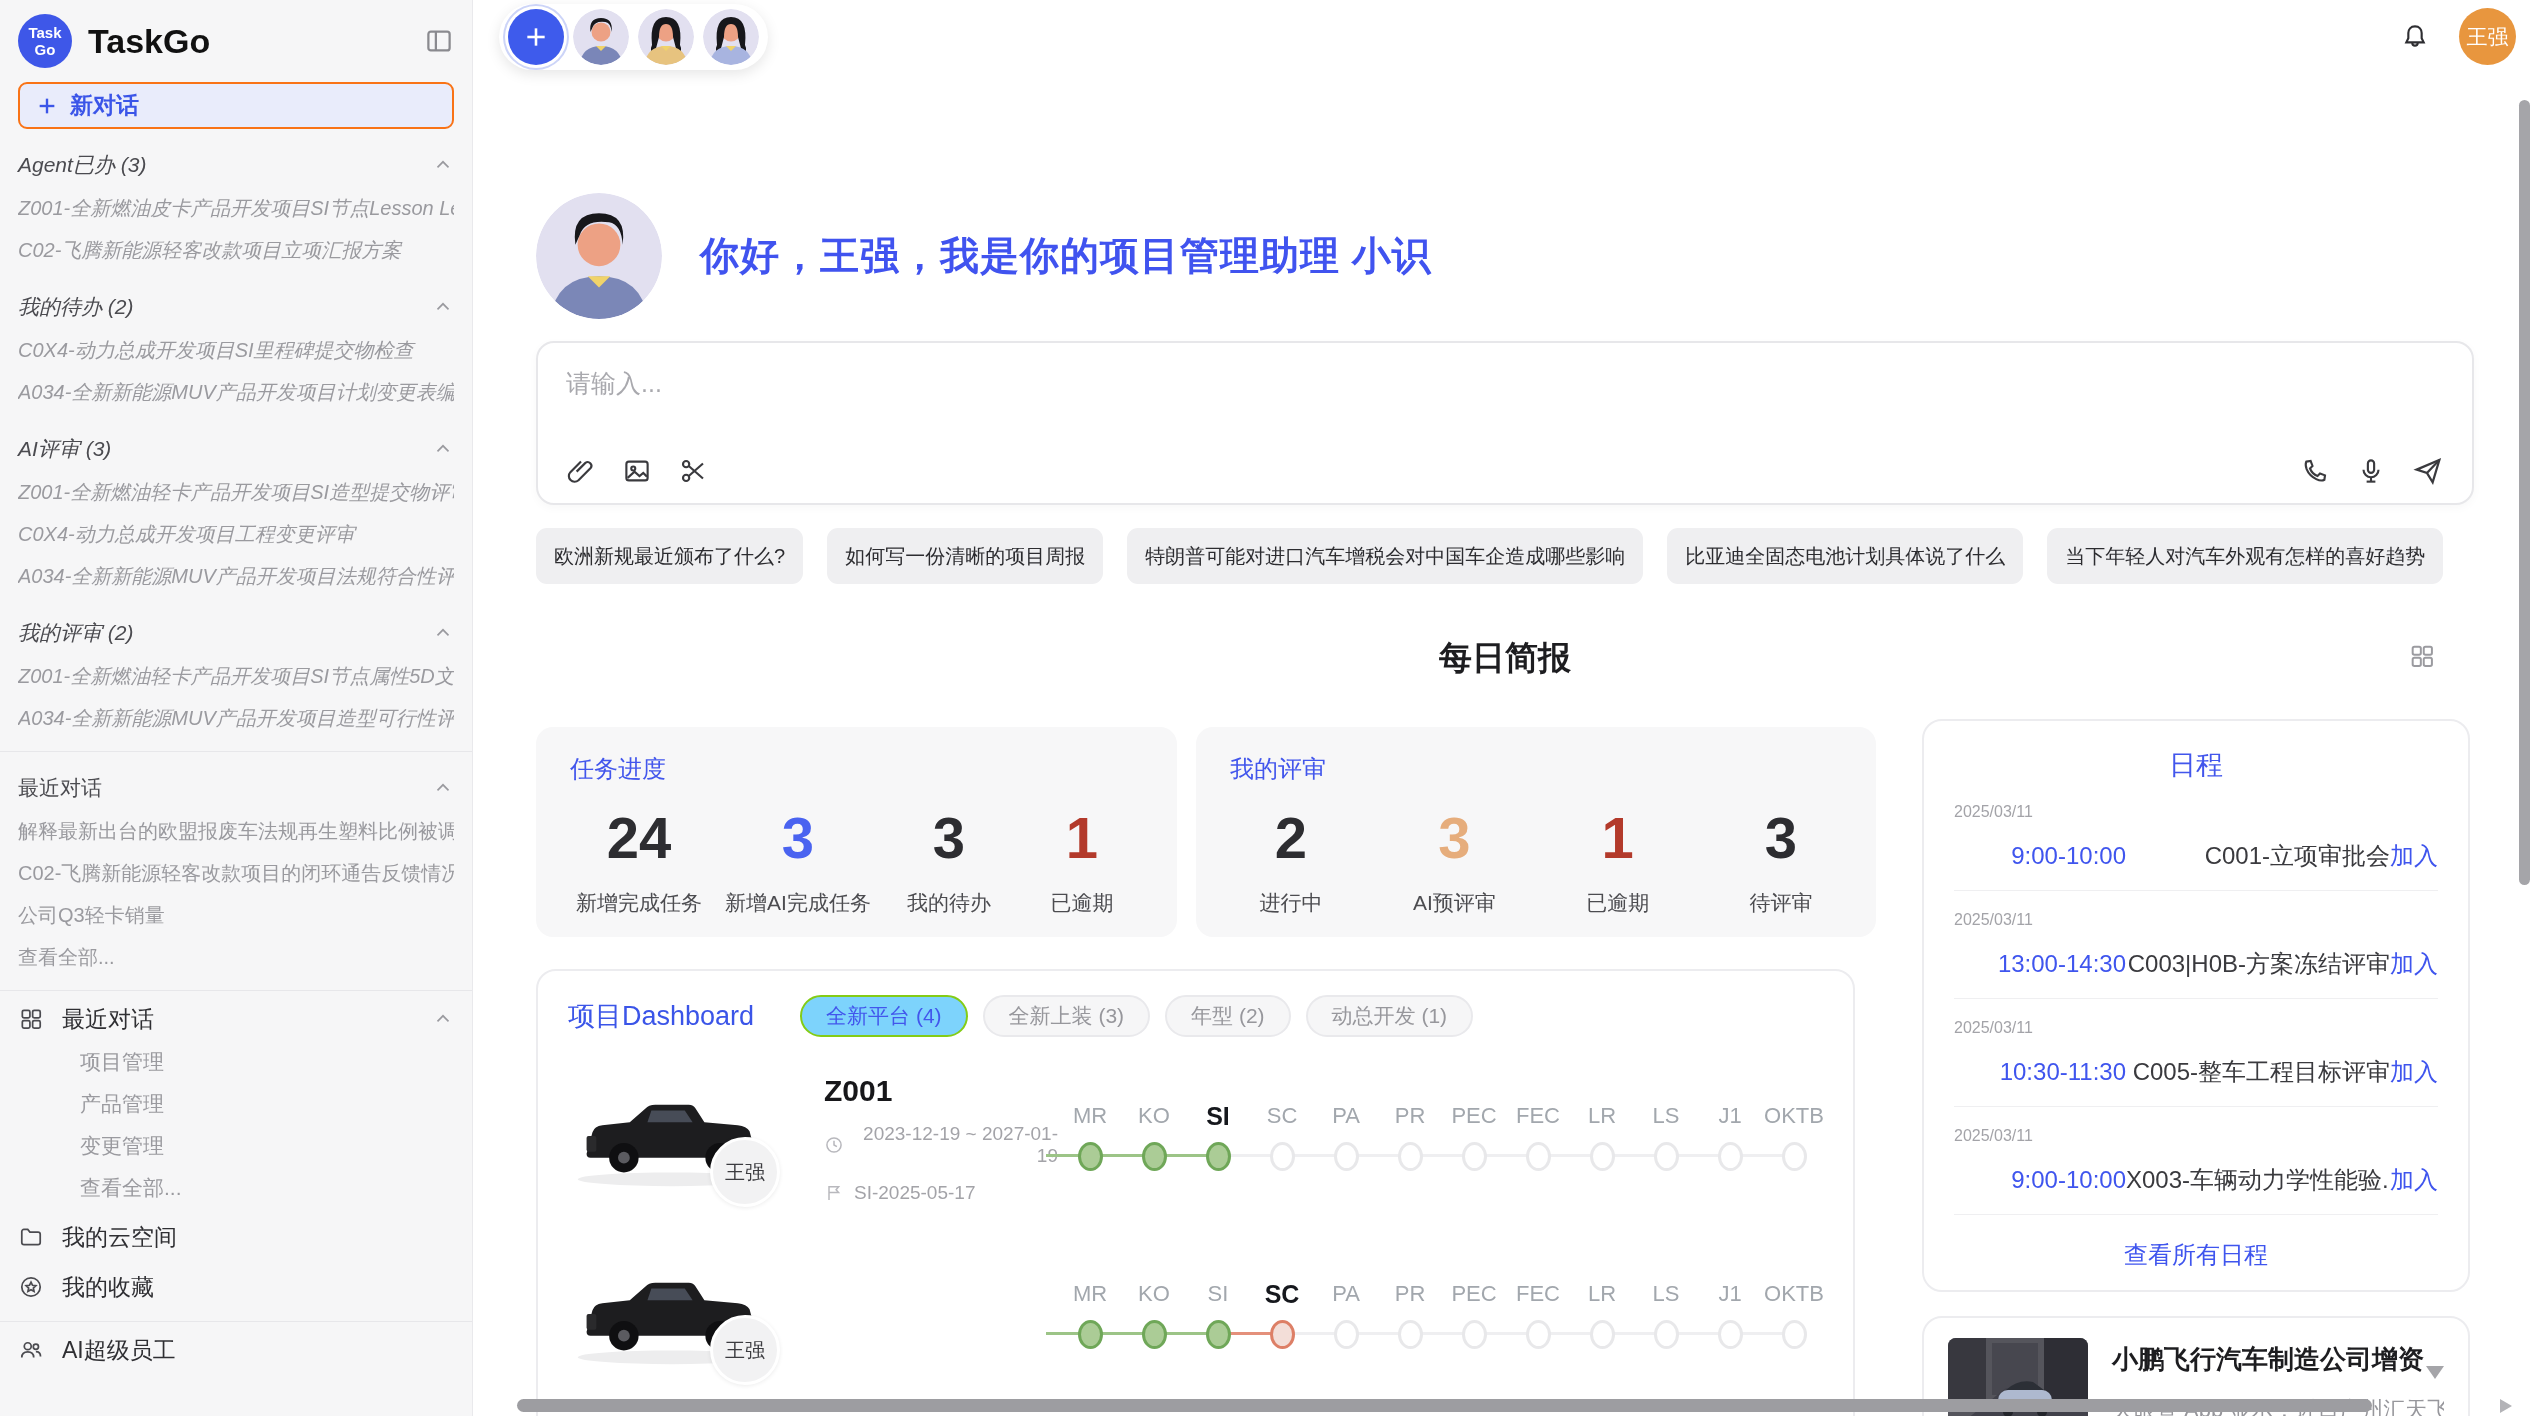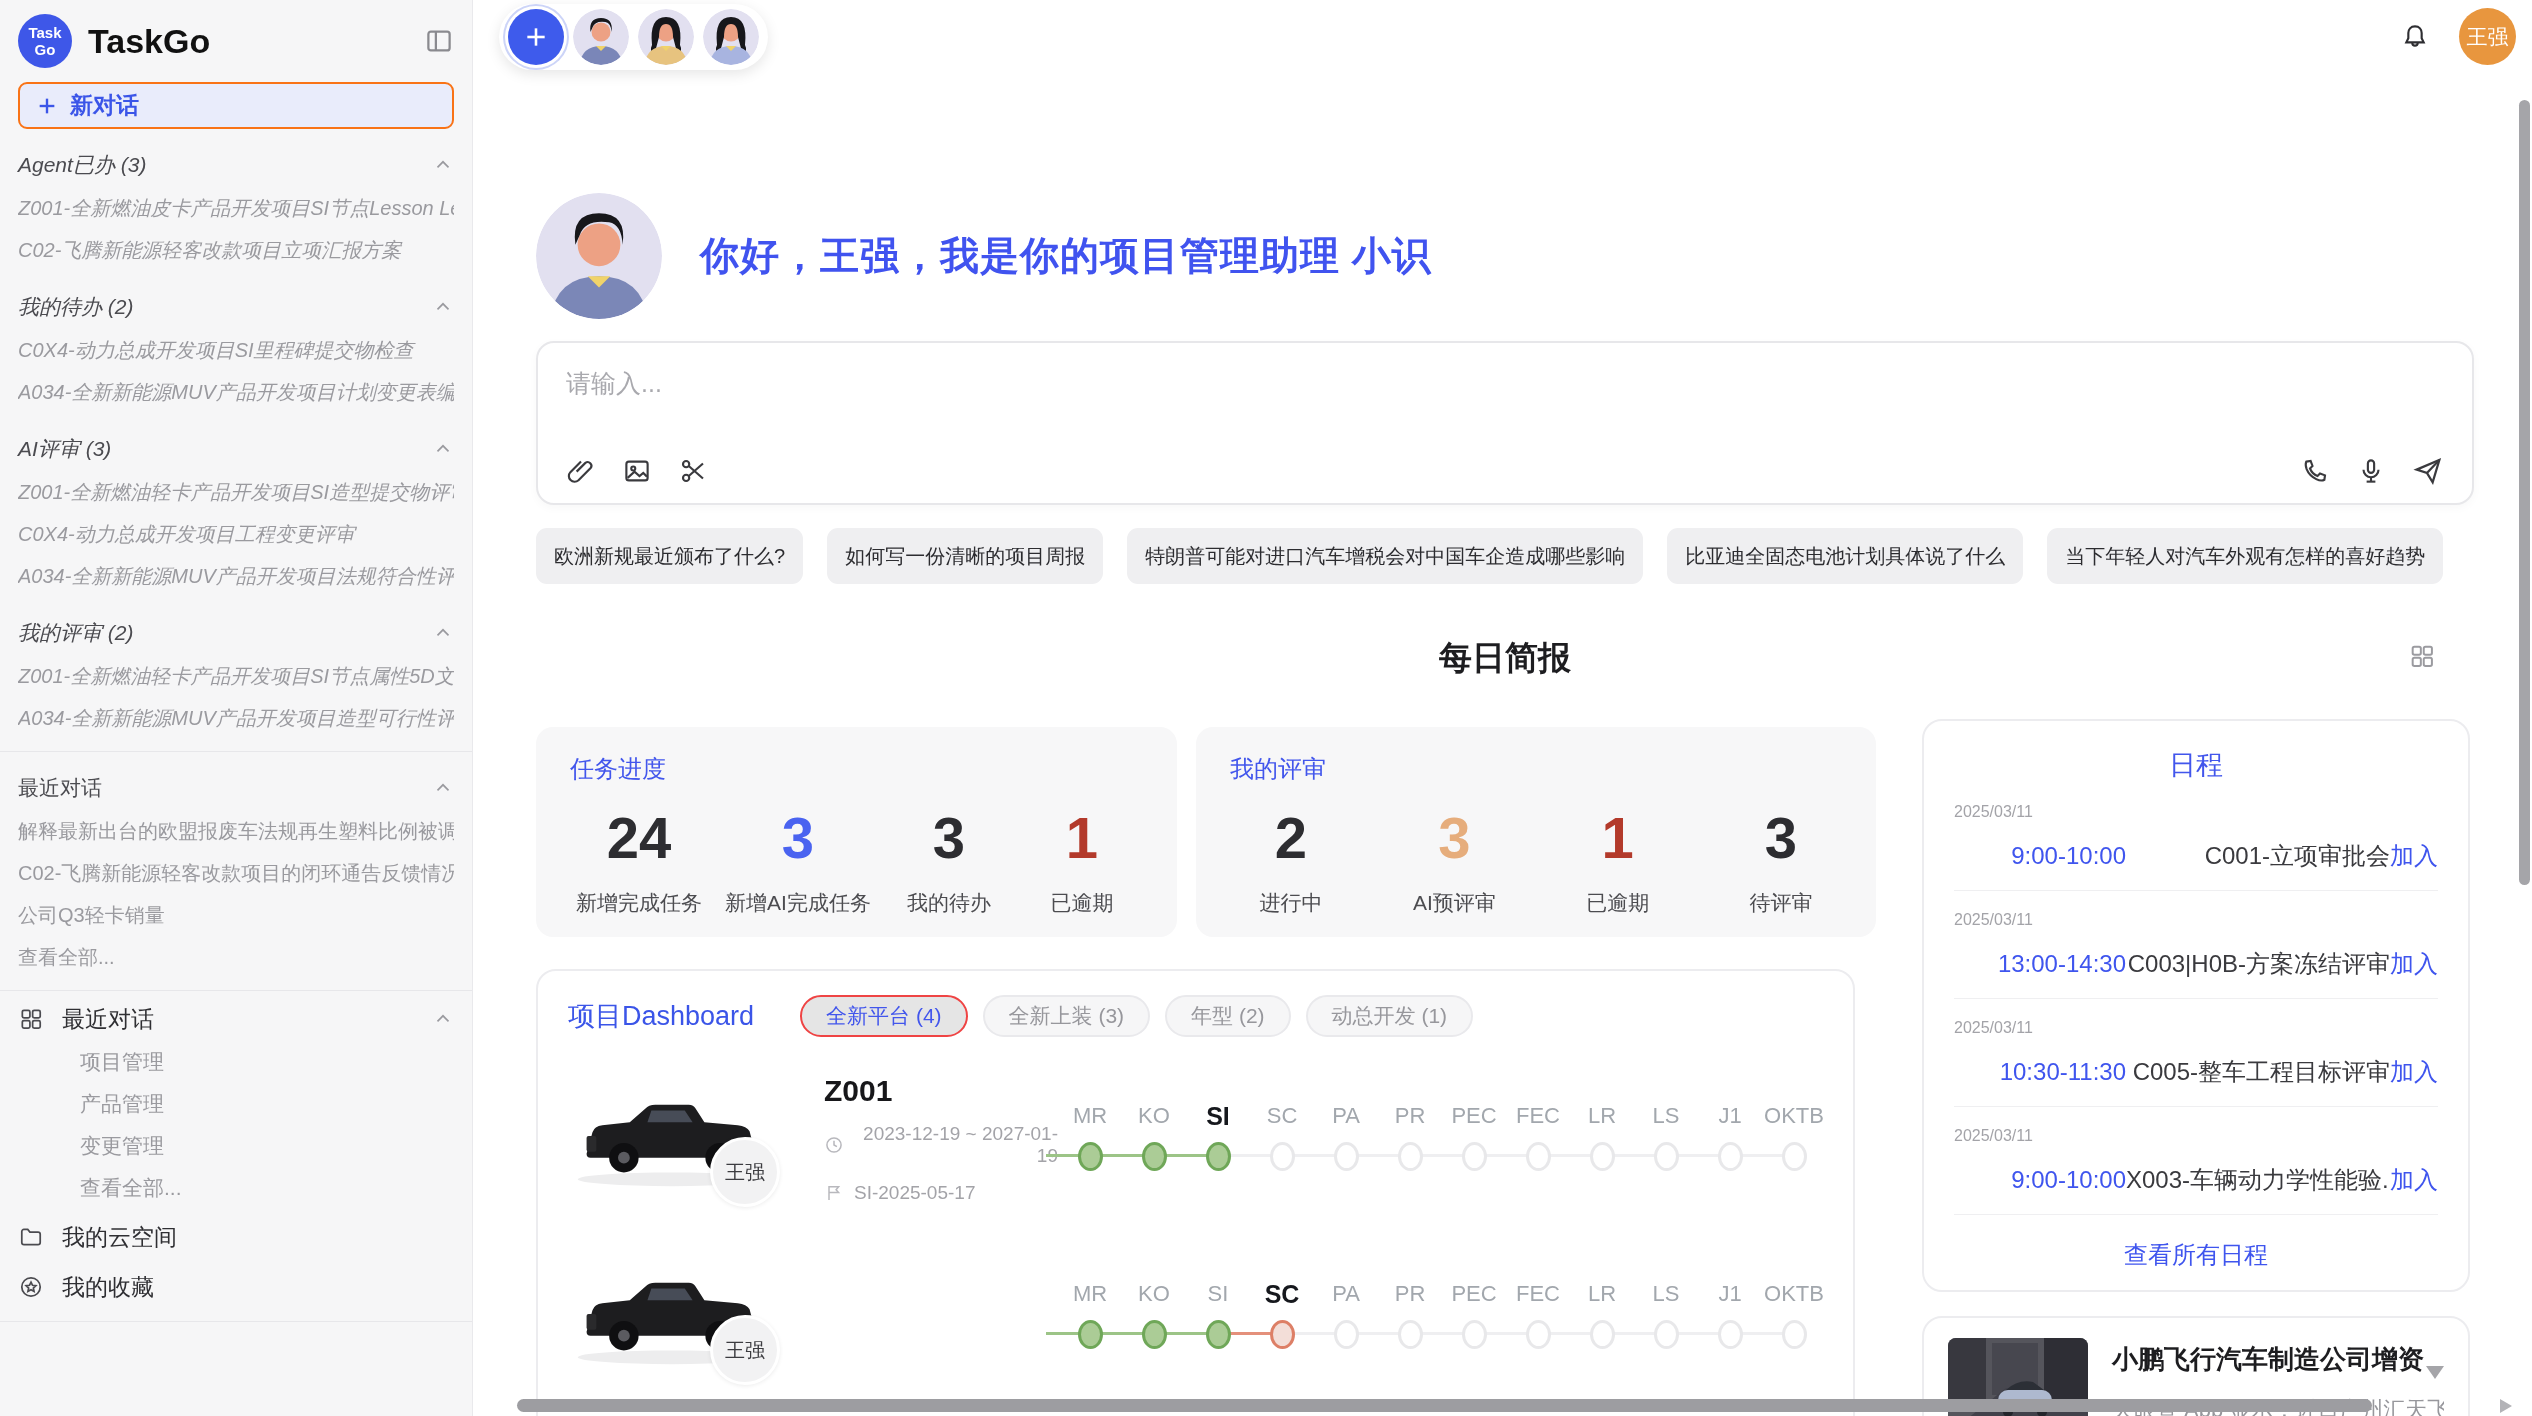--- a/index.html
+++ b/index.html
@@ -59,21 +59,21 @@
   .stat-col { text-align:center; min-width:110px; }
   .stat-val { font-size:58px; font-weight:600; line-height:70px; }
   .stat-lbl { font-size:21px; color:#4c4c50; margin-top:16px; }
   .v-dark{color:#2d2d31;} .v-blue{color:#4a63f0;} .v-red{color:#b33a2b;} .v-orange{color:#e6ad7c;}
 
   .dash-card { position:absolute; left:63px; top:969px; width:1319px; height:470px; border:2px solid #ececef; border-radius:20px; background:#fff; padding:24px 30px; overflow:hidden; }
   .dash-head { display:flex; align-items:center; gap:46px; }
   .dash-title { font-size:27px; font-weight:500; color:#3b55e8; }
   .dash-tabs { display:flex; gap:15px; }
   .tab { height:42px; line-height:38px; padding:0 24px; border-radius:21px; font-size:21px; background:#f6f6f7; border:2px solid #e9e9ec; color:#97979c; }
-  .tab.active { background:#e5e5e5; border:2px solid #ef4444; color:#4256ec; font-weight:500; }
+  .tab.active { background:#7dd3fc; border:2px solid #84cc16; color:#4256ec; font-weight:500; }
 
   .proj-row { display:flex; align-items:center; margin-top:26px; height:152px; }
   .proj-left { width:490px; display:flex; align-items:center; flex:none; }
   .car-wrap { width:250px; position:relative; flex:none; }
   .car-wrap svg { width:208px; height:108px; display:block; }
   .owner-badge { position:absolute; left:142px; top:52px; width:70px; height:70px; border-radius:50%; background:#f2f2f3; border:3px solid #fff; box-shadow:0 1px 4px rgba(0,0,0,.08); display:flex; align-items:center; justify-content:center; font-size:20px; color:#3c3c40; }
   .proj-info { margin-left:6px; }
   .proj-name { font-size:30px; font-weight:700; color:#17171a; }
   .proj-meta { display:flex; align-items:center; gap:10px; margin-top:15px; color:#a3a3a8; font-size:19px;text-align:right; }
   .proj-meta svg { color:#b8b8bd; }
@@ -230,20 +230,33 @@
         <span class="chev">
           <svg width="26" height="26" viewBox="0 0 24 24" fill="none" stroke="#4b4b50" stroke-width="1.6">
             <circle cx="12" cy="12" r="8.5"></circle>
             <path d="M12 7.5 L13.4 10.4 L16.5 10.8 L14.2 13 L14.8 16 L12 14.5 L9.2 16 L9.8 13 L7.5 10.8 L10.6 10.4 Z"></path>
           </svg>
         </span>
         <span class="mi-label">我的收藏</span>
       </div>
     </div>
   <div class="sb-divider"></div>
+  <div id="sb-tools">
+      <div class="sb-menu-item">
+        <span class="chev">
+          <svg width="26" height="26" viewBox="0 0 24 24" fill="none" stroke="#4b4b50" stroke-width="1.6">
+            <circle cx="9" cy="8.5" r="3.2"></circle>
+            <path d="M3.5 19 C3.5 15.5 6 13.8 9 13.8 C12 13.8 14.5 15.5 14.5 19"></path>
+            <circle cx="16.5" cy="9" r="2.4"></circle>
+            <path d="M16.5 13.5 C19 13.5 20.8 15.2 20.8 18"></path>
+          </svg>
+        </span>
+        <span class="mi-label">AI超级员工</span>
+      </div>
+    </div>
 </div>
 
 <div class="main">
 
   <div class="pill">
     <div class="plus-btn">
       <svg width="26" height="26" viewBox="0 0 24 24" fill="none" stroke="#fff" stroke-width="2.4">
           <line x1="12" y1="4" x2="12" y2="20"></line>
           <line x1="4" y1="12" x2="20" y2="12"></line>
         </svg>

